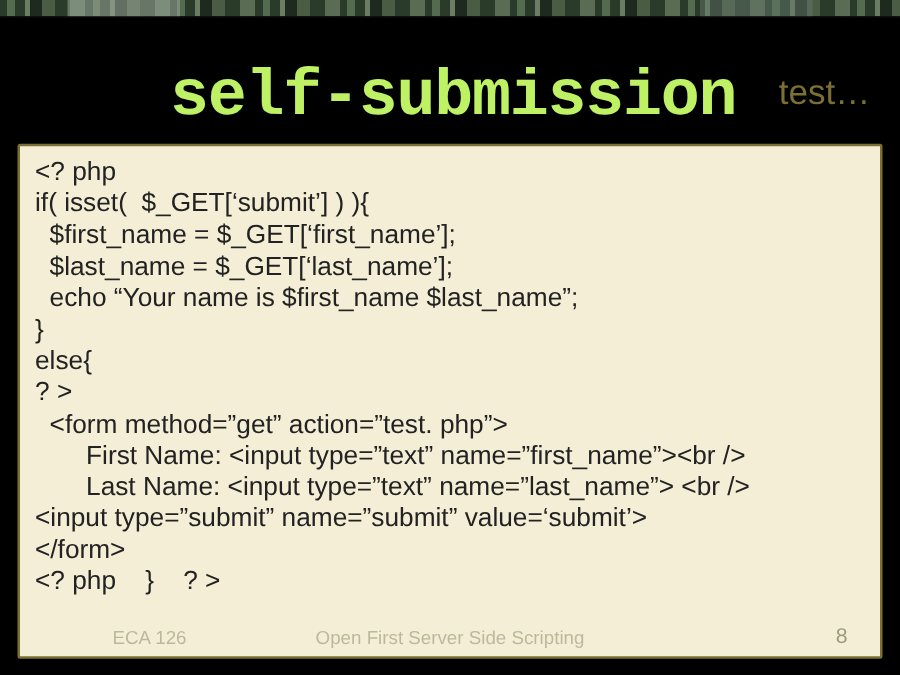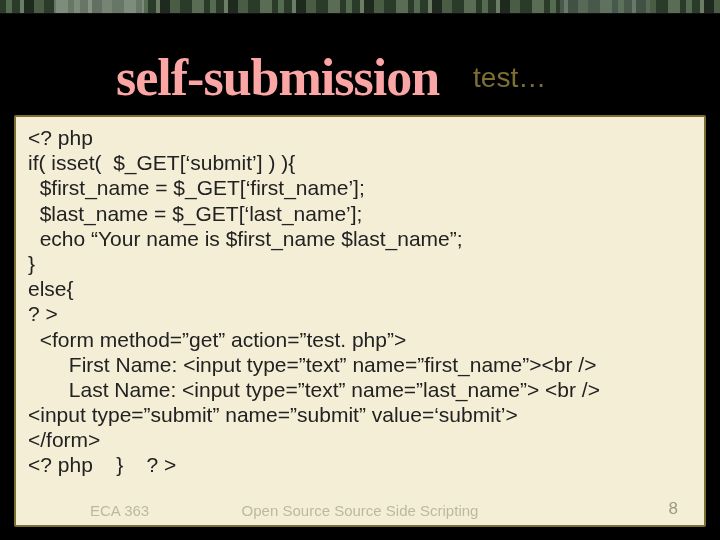--- a/index.html
+++ b/index.html
@@ -29,27 +29,28 @@
   }
   .top-strip::before { left: 54px; width: 90px; background: #9aa89a; opacity:.55;}
   .top-strip::after  { right: 70px; width: 90px; background: #64776a; opacity:.5;}
   .title-row {
     display: flex;
     align-items: baseline;
     gap: 34px;
     padding: 34px 0 8px 116px;
   }
   .title-main {
-    font-family: Liberation Serif, serif;
+    font-family: Liberation Mono, monospace;
     font-stretch: condensed;
     font-weight: 700;
     font-size: 52px;
     letter-spacing: -1px;
-    color: #fca5a5;
+    color: #bef264;
     text-shadow: 1px 1px 0 rgba(0,0,0,.4);
+    margin-left: 20px;
   }
   .title-sub {
     font-family: Arial, sans-serif;
     font-weight: 400;
     font-size: 28px;
     color: #7c6f33;
     position: relative;
     top: -8px;
   }
   .code-panel {
@@ -113,16 +114,16 @@
 }
 else{
 ? &gt;
   &lt;form method=”get” action=”test. php”&gt;
        First Name: &lt;input type=”text” name=”first_name”&gt;&lt;br /&gt;
        Last Name: &lt;input type=”text” name=”last_name”&gt; &lt;br /&gt;
 &lt;input type=”submit” name=”submit” value=‘submit’&gt;
 &lt;/form&gt;
 &lt;? php    }    ? &gt;</div>
 
-  <div class="footer-left">ECA 363</div>
-  <div class="footer-center">Open Source Source Side Scripting</div>
+  <div class="footer-left">ECA 126</div>
+  <div class="footer-center">Open First Server Side Scripting</div>
   <div class="footer-right">8</div>
 </div>
 
 </body></html>

